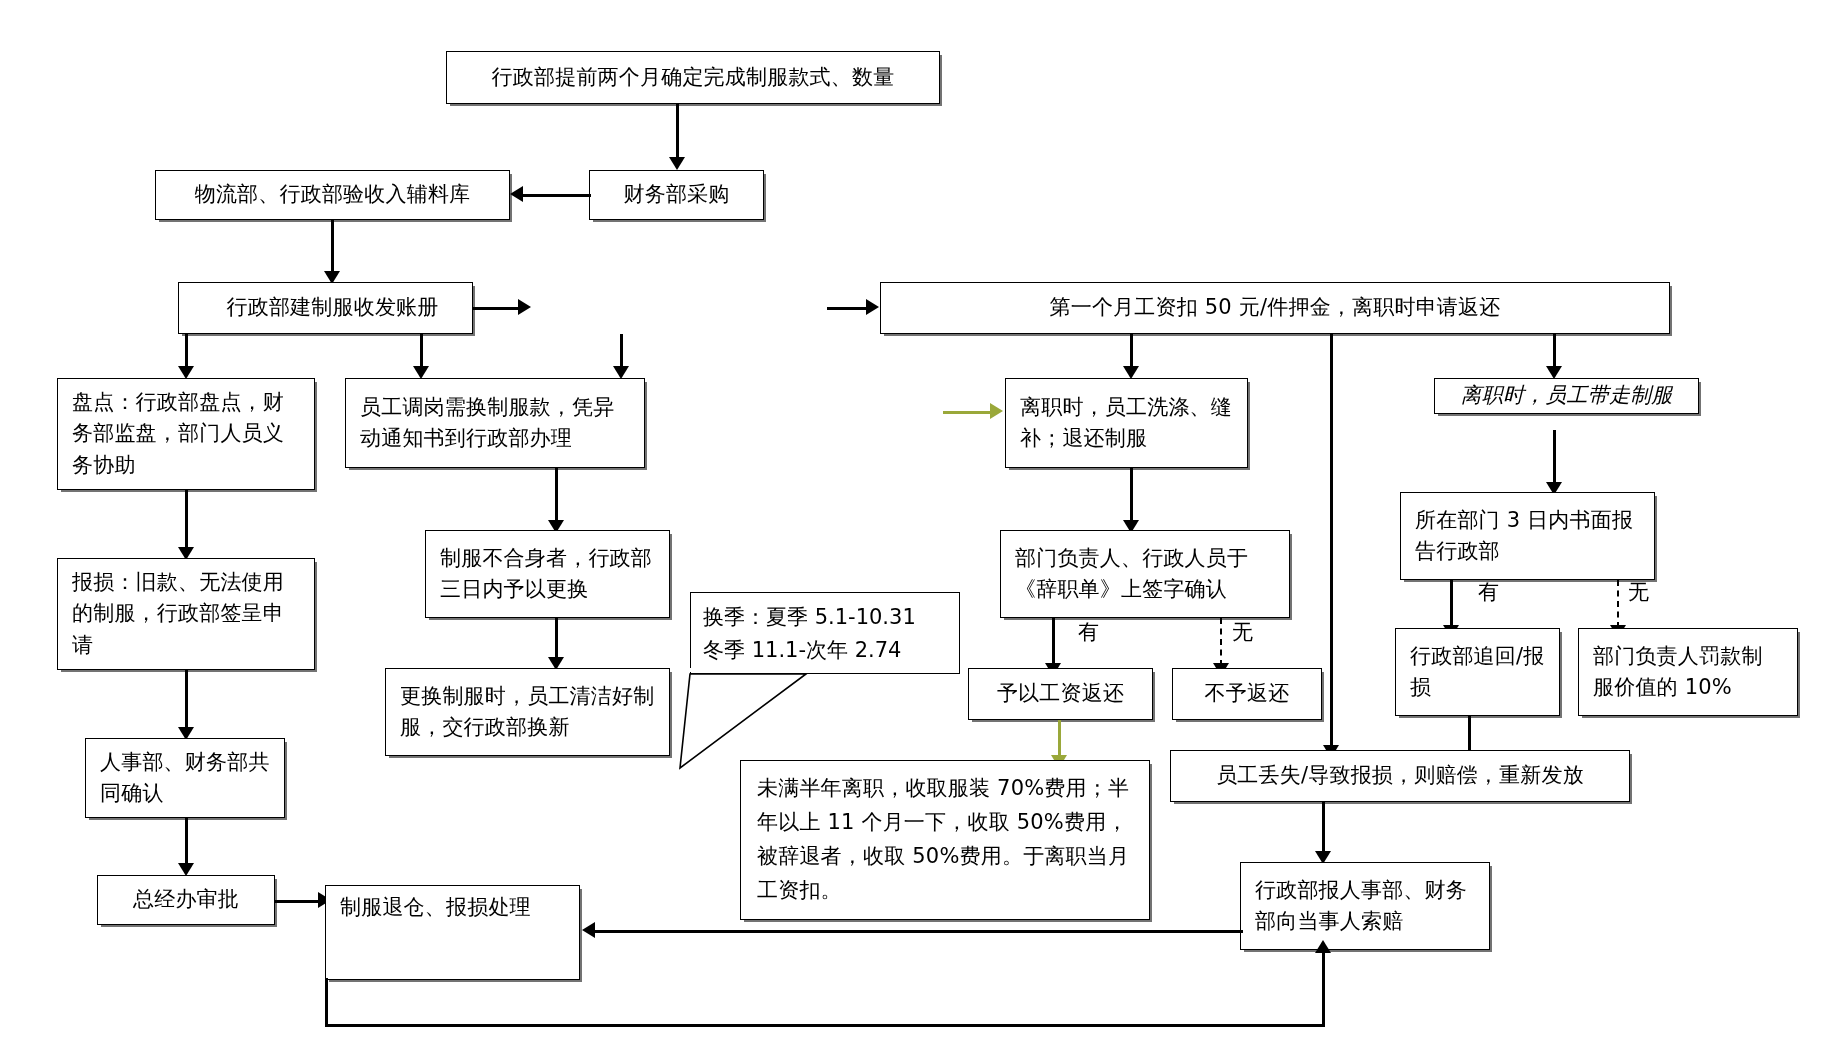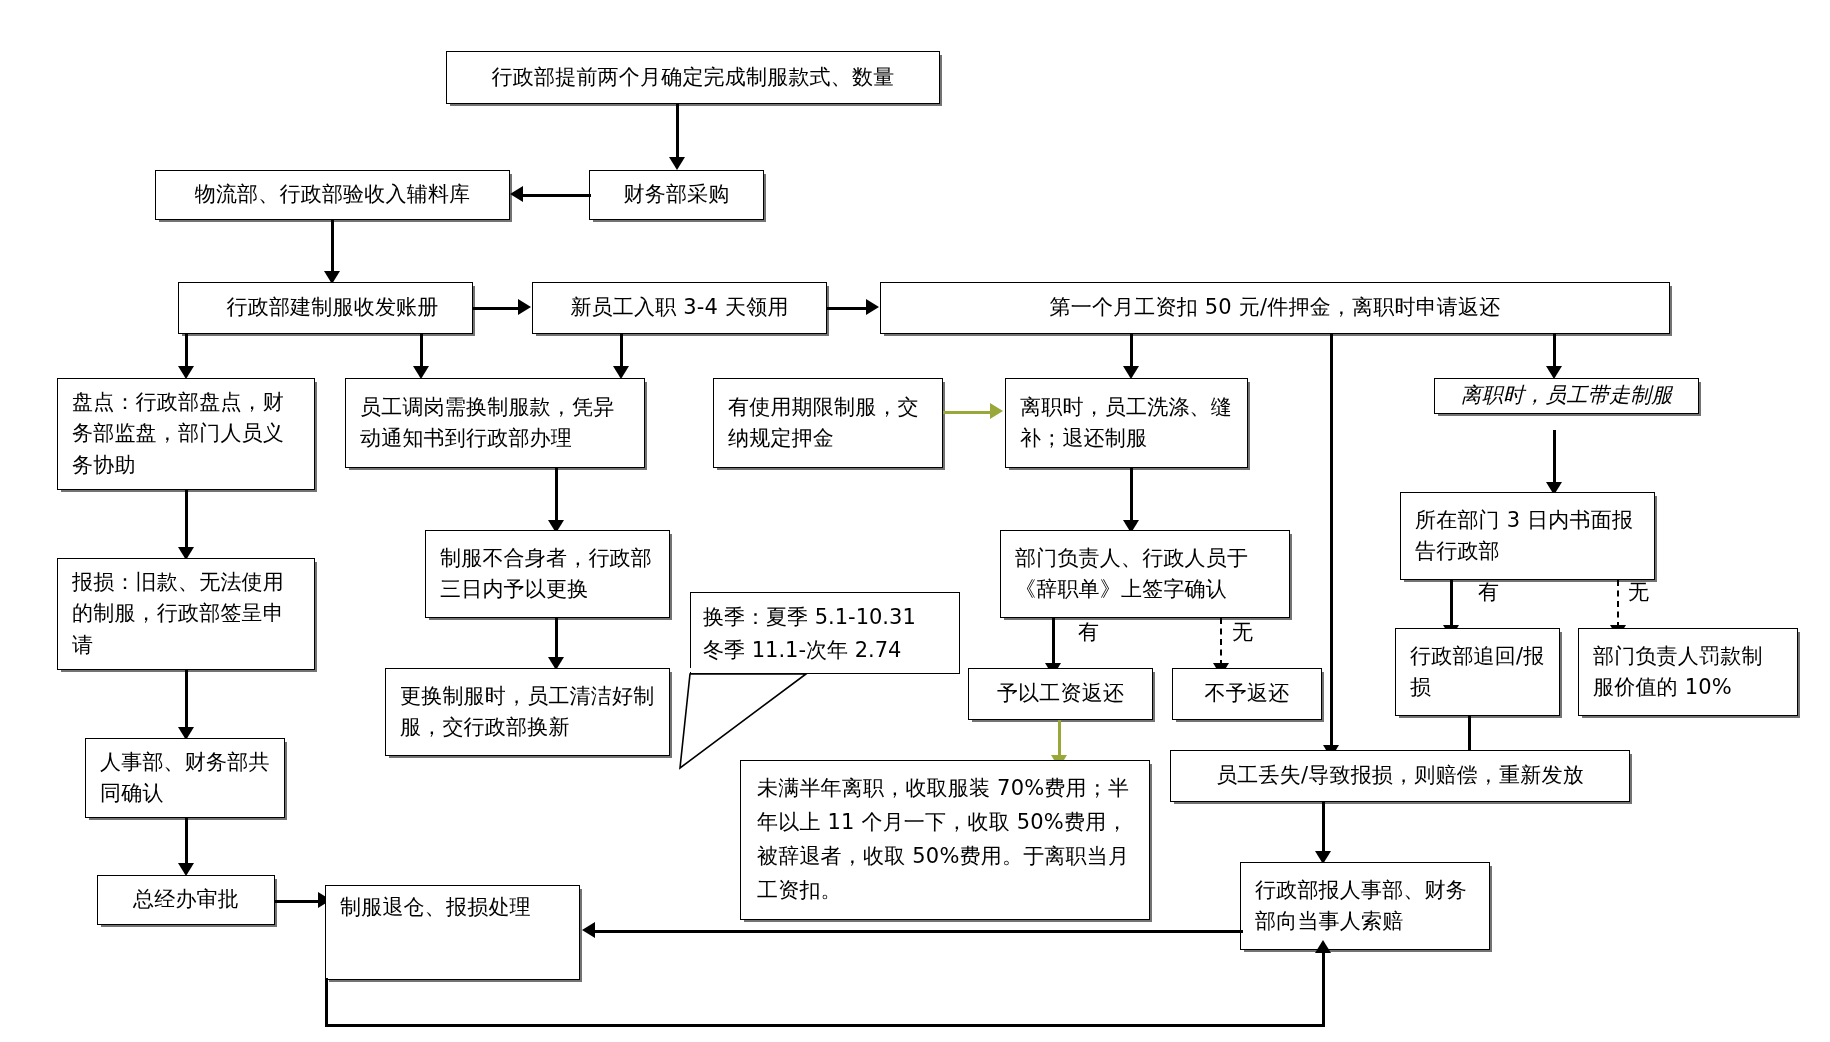--- a/index.html
+++ b/index.html
@@ -140,23 +140,20 @@
   <div class="ln h" style="left:523px; top:194px; width:68px;"></div>
   <div class="arw left" style="left:510px; top:186px;"></div>
 
   <div class="ln v" style="left:331px; top:220px; height:54px;"></div>
   <div class="arw down" style="left:324px; top:271px;"></div>
 
   <div class="node center" style="left:178px; top:282px; width:295px; height:52px;padding-left:24px;">
     <span class="txt">行政部建制服收发账册</span>
   </div>
 
-  <div class="node center" style="left:532px; top:282px; width:295px; height:52px;">
-    <span class="txt">新员工入职 3-4 天领用</span>
-  </div>
 
   <div class="node center" style="left:880px; top:282px; width:790px; height:52px;">
     <span class="txt">第一个月工资扣 50 元/件押金，离职时申请返还</span>
   </div>
 
   <div class="ln h" style="left:473px; top:307px; width:46px;"></div>
   <div class="arw right" style="left:518px; top:299px;"></div>
 
   <div class="ln h" style="left:827px; top:307px; width:40px;"></div>
   <div class="arw right" style="left:866px; top:299px;"></div>
@@ -181,23 +178,20 @@
   <div class="arw down" style="left:1323px; top:745px;"></div>
 
   <div class="node" style="left:57px; top:378px; width:258px; height:112px; padding:6px 14px;">
     <span class="txt">盘点：行政部盘点，财务部监盘，部门人员义务协助</span>
   </div>
 
   <div class="node" style="left:345px; top:378px; width:300px; height:90px; padding:10px 14px;">
     <span class="txt">员工调岗需换制服款，凭异动通知书到行政部办理</span>
   </div>
 
-  <div class="node" style="left:713px; top:378px; width:230px; height:90px; padding:6px 14px;">
-    <span class="txt">有使用期限制服，交纳规定押金</span>
-  </div>
 
   <div class="node" style="left:1005px; top:378px; width:243px; height:90px; padding:6px 14px;">
     <span class="txt">离职时，员工洗涤、缝补；退还制服</span>
   </div>
 
   <div class="node center" style="left:1434px; top:378px; width:265px; height:36px;font-style:italic;">
     <span class="txt">离职时，员工带走制服</span>
   </div>
 
   <div class="ln olive h" style="left:943px; top:411px; width:48px;"></div>

